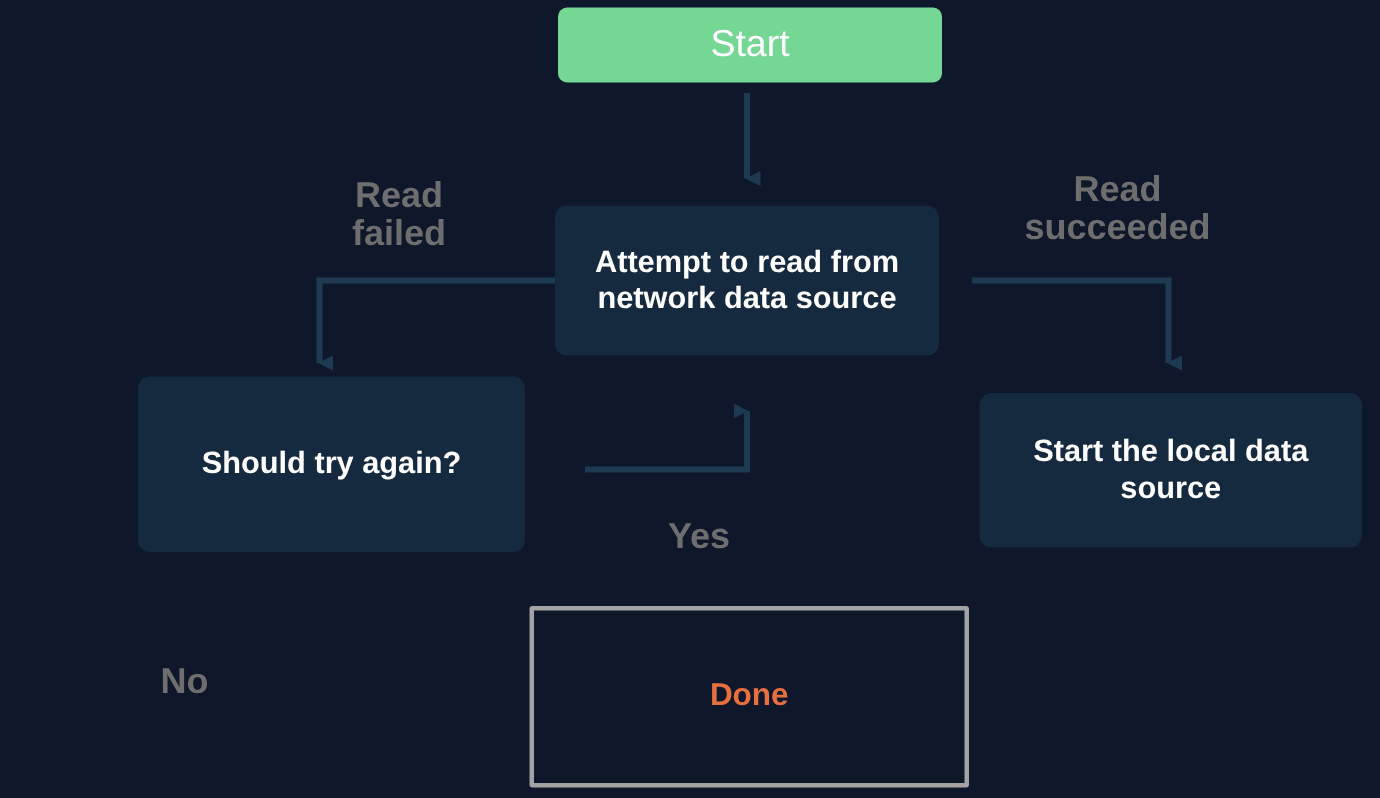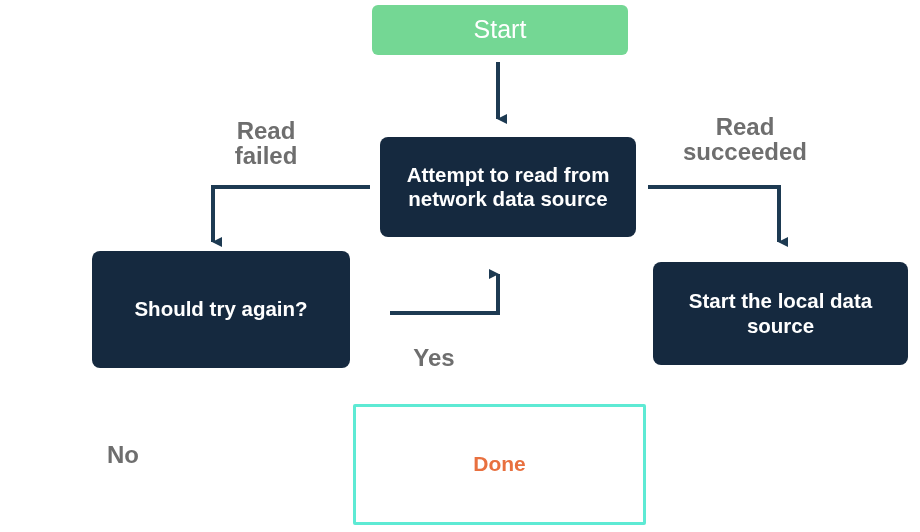--- a/index.html
+++ b/index.html
@@ -5,21 +5,21 @@
   * { margin:0; padding:0; box-sizing:border-box; }
   html, body {
     width:920px; height:532px;
     background:#000000;
     font-family:"Liberation Sans", sans-serif;
     overflow:hidden;
   }
   #canvas {
     position:relative;
     width:920px; height:532px;
-    background:#ffffff;
+    background:#0f172a;
   }
   svg.edges {
     position:absolute; left:0; top:0;
     width:920px; height:532px;
     pointer-events:none;
   }
   .node {
     position:absolute;
     display:flex;
     align-items:center;
@@ -37,21 +37,21 @@
   }
   .node-process {
     background:#15293f;
     color:#ffffff;
     font-size:20.5px;
     font-weight:700;
     padding:0 14px;
   }
   .node-terminal {
     background:transparent;
-    border:3px solid #5eead4;
+    border:3px solid #a3a3a3;
     color:#e8703f;
     font-size:21px;
     font-weight:700;
     border-radius:2px;
   }
   .edge-label {
     position:absolute;
     color:#6e6e6e;
     font-size:24px;
     font-weight:700;
@@ -89,21 +89,21 @@
 
     <g>
       <path d="M390,313 L498,313 L498,274" stroke="#1d3a52" stroke-width="4" fill="none" marker-end="url(#arrowup)"></path>
     </g>
   </svg>
 
   <div class="node node-start" style="left:372px; top:5px; width:256px; height:50px;">
     <span>Start</span>
   </div>
 
-  <div class="node node-process" style="left:380px; top:137px; width:256px; height:100px;">
+  <div class="node node-process" style="left:370px; top:137px; width:256px; height:100px;">
     <span>Attempt to read from network data source</span>
   </div>
 
   <div class="node node-process" style="left:92px; top:251px; width:258px; height:117px;">
     <span>Should try again?</span>
   </div>
 
   <div class="node node-process" style="left:653px; top:262px; width:255px; height:103px;">
     <span>Start the local data source</span>
   </div>
@@ -111,17 +111,17 @@
   <div class="node node-terminal" style="left:353px; top:404px; width:293px; height:121px;">
     <span>Done</span>
   </div>
 
   <div class="edge-label" style="left:206px; top:118px; width:120px;">Read
 failed</div>
 
   <div class="edge-label" style="left:672px; top:114px; width:146px;">Read
 succeeded</div>
 
-  <div class="edge-label" style="left:404px; top:345px; width:60px;">Yes</div>
+  <div class="edge-label" style="left:436px; top:345px; width:60px;">Yes</div>
 
   <div class="edge-label" style="left:93px; top:442px; width:60px;">No</div>
 
 </div>
 
 </body></html>

